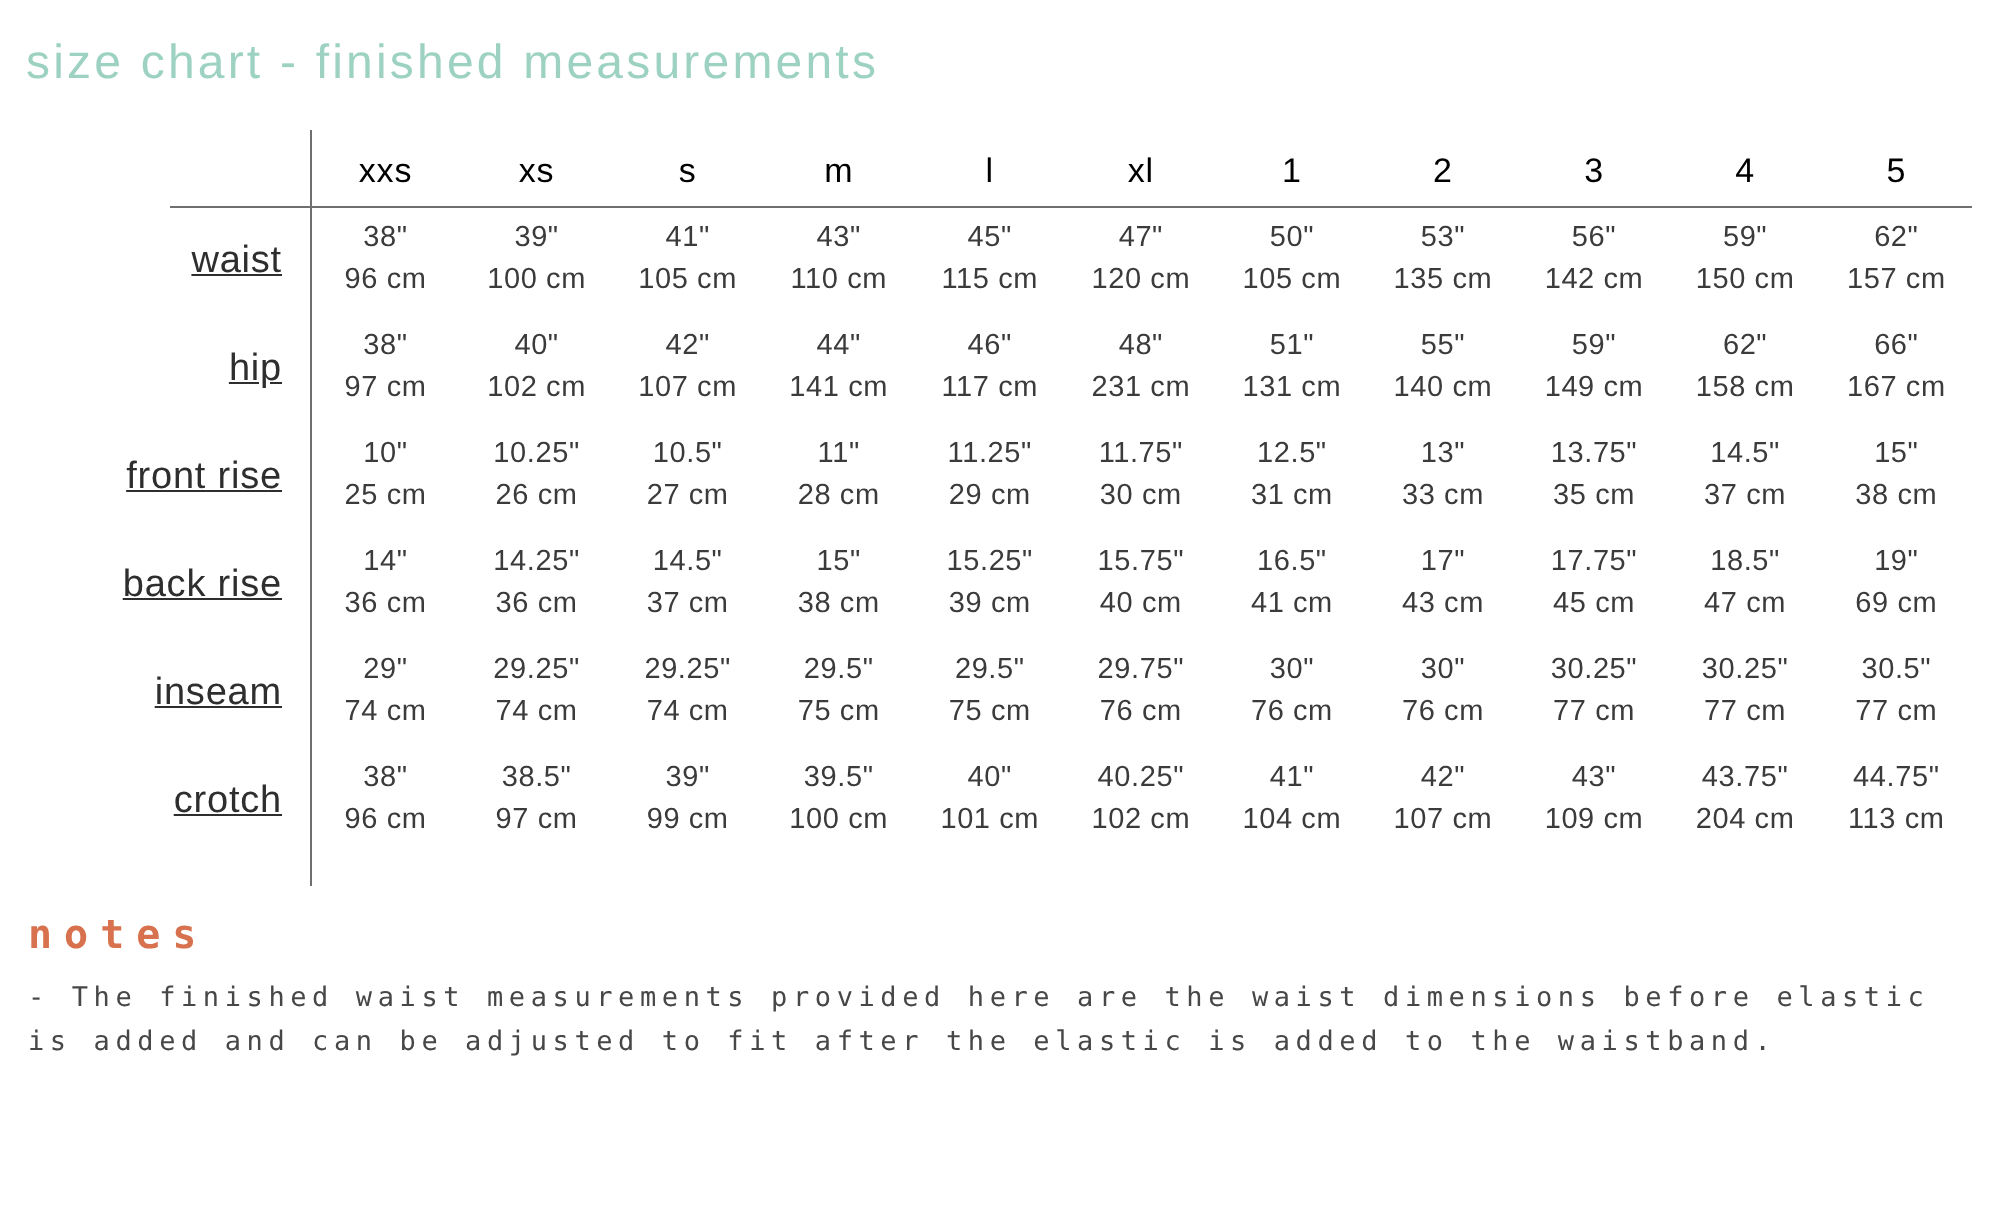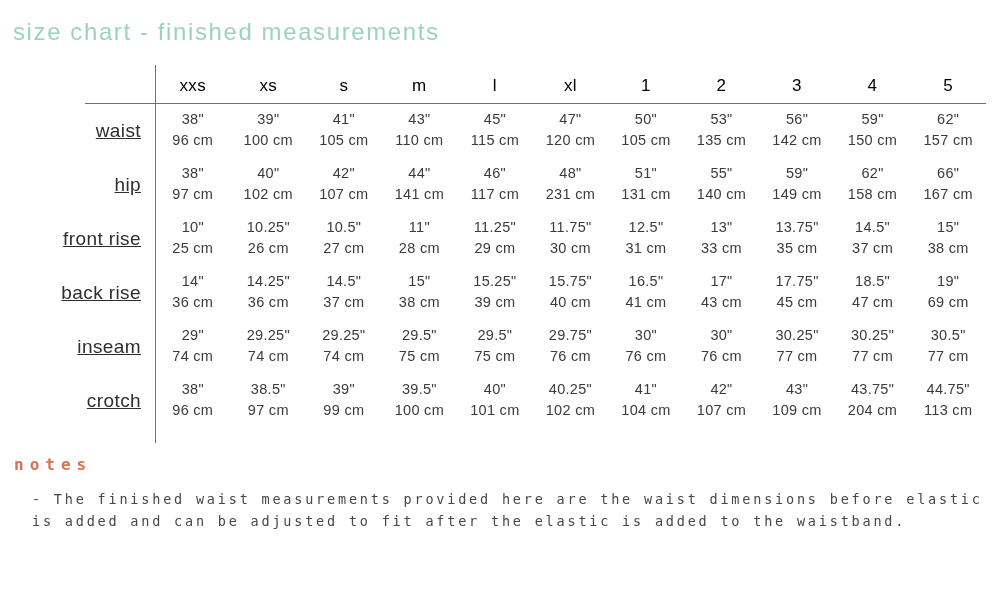--- a/index.html
+++ b/index.html
@@ -38,25 +38,25 @@
     font-size:14.5px; color:#3b3b3b; line-height:21px;
     letter-spacing:0.3px; padding:0;
   }
   table.size-table td.rowlabel {
     text-align:right; padding-right:14px;
     font-size:19px; color:#2e2e2e; letter-spacing:0.4px;text-decoration:underline;
   }
   .notes-heading {
     position:absolute; left:14px; top:455px;
     font-family:"DejaVu Sans Mono", monospace;
-    font-size:16px; font-weight:bold;
+    font-size:20px; font-weight:bold;
     letter-spacing:6px; color:#d8714d;
   }
   .note {
-    position:absolute; left:32px; width:968px;
+    position:absolute; left:14px; width:968px;
     font-family:"DejaVu Sans Mono", monospace;
     font-size:13.5px; letter-spacing:2.8px;
     line-height:22px; color:#474747;
   }
   .note-1 { top:488px; }
   .note-2 { top:540px; }
 </style>
 </head>
 <body>
 

